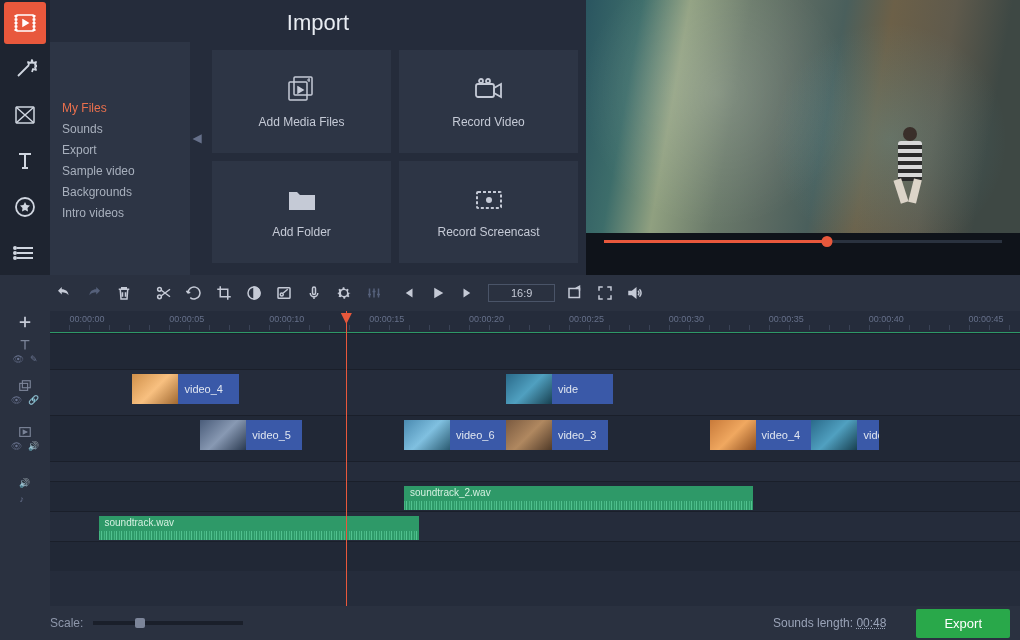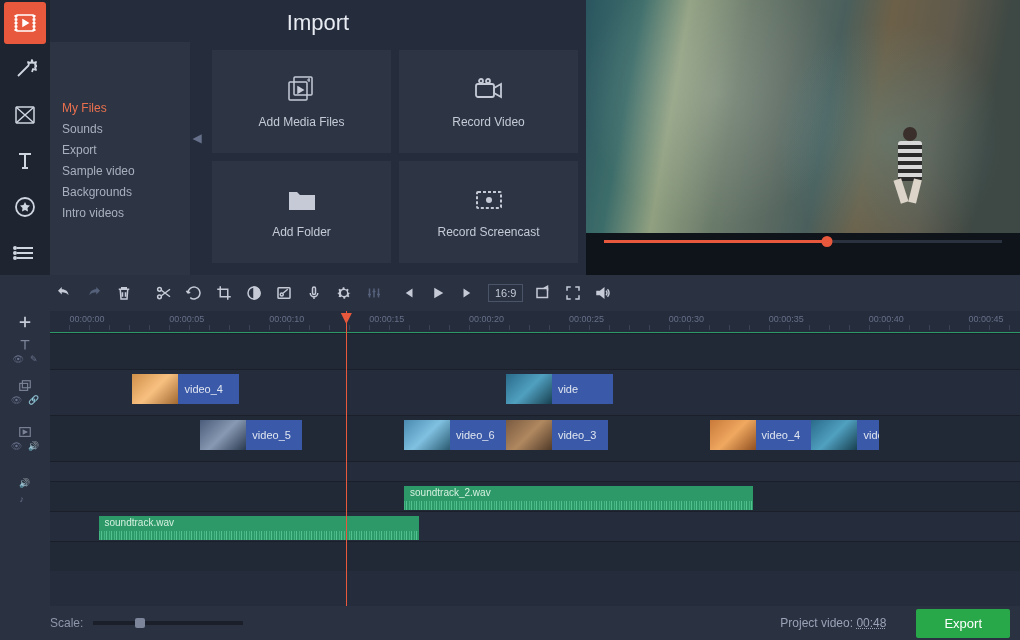--- a/index.html
+++ b/index.html
@@ -45,21 +45,21 @@
 .toolbar-row { display: flex; height: 36px; background: #2a3140; align-items: center; }
 .tbgroup { display: flex; align-items: center; gap: 2px; padding: 0 6px; }
 .tbgroup.left { padding-left: 50px; }
 .tbtn { width: 28px; height: 28px; display: flex; align-items: center; justify-content: center; cursor: pointer; color: #c5cad6; border-radius: 3px; }
 .tbtn.disabled { color: #55607a; }
 .tbtn svg { width: 18px; height: 18px; }
 .tc-display { margin-left: auto; padding: 0 14px; font-family: "Consolas", monospace; font-size: 17px; letter-spacing: 1px; }
 .tc-display .tc1 { color: #8e97ab; }
 .tc-display .tc2 { color: #e8583c; }
 .playback { display: flex; align-items: center; gap: 2px; padding-right: 6px; }
-.ratio { border: 1px solid #4a5468; padding: 2px 6px; font-size: 11px; color: #c5cad6; margin: 0 4px; cursor: pointer; }
+.ratio { border: 1px solid #4a5468; padding: 2px 22px; font-size: 11px; color: #c5cad6; margin: 0 4px; cursor: pointer; }
 
 
 .timeline { flex: 1; display: flex; background: #252c3b; position: relative; overflow: hidden; }
 .tl-left { width: 50px; background: #2a3140; display: flex; flex-direction: column; }
 .tl-slot { display: flex; flex-direction: column; align-items: center; justify-content: center; color: #7c8599; gap: 2px; }
 .tl-slot svg { width: 14px; height: 14px; }
 .tl-slot .mini { display:flex; gap:6px; }
 .tl-slot .mini span{ font-size:9px; color:#6a7490;}
 .tl-right { flex: 1; position: relative; }
 .ruler { height: 22px; background: #252c3b; position: relative; color: #66708a; font-size: 9px; }
@@ -484,18 +484,18 @@
       <div class="playhead" id="playhead" style="left: 30.5%;"></div>
     </div>
   </div>
 
   <div class="footer">
     <span class="scale-lbl">Scale:</span>
     <div class="scale-slider">
         <div class="sthumb"></div>
       </div>
     <span class="proj-len">
-      <span>Project video:</span>
+      <span>Sounds length:</span>
       <span class="plval">00:48</span>
     </span>
     <button class="export-btn">Export</button>
   </div>
 </div>
 
 </body></html>

